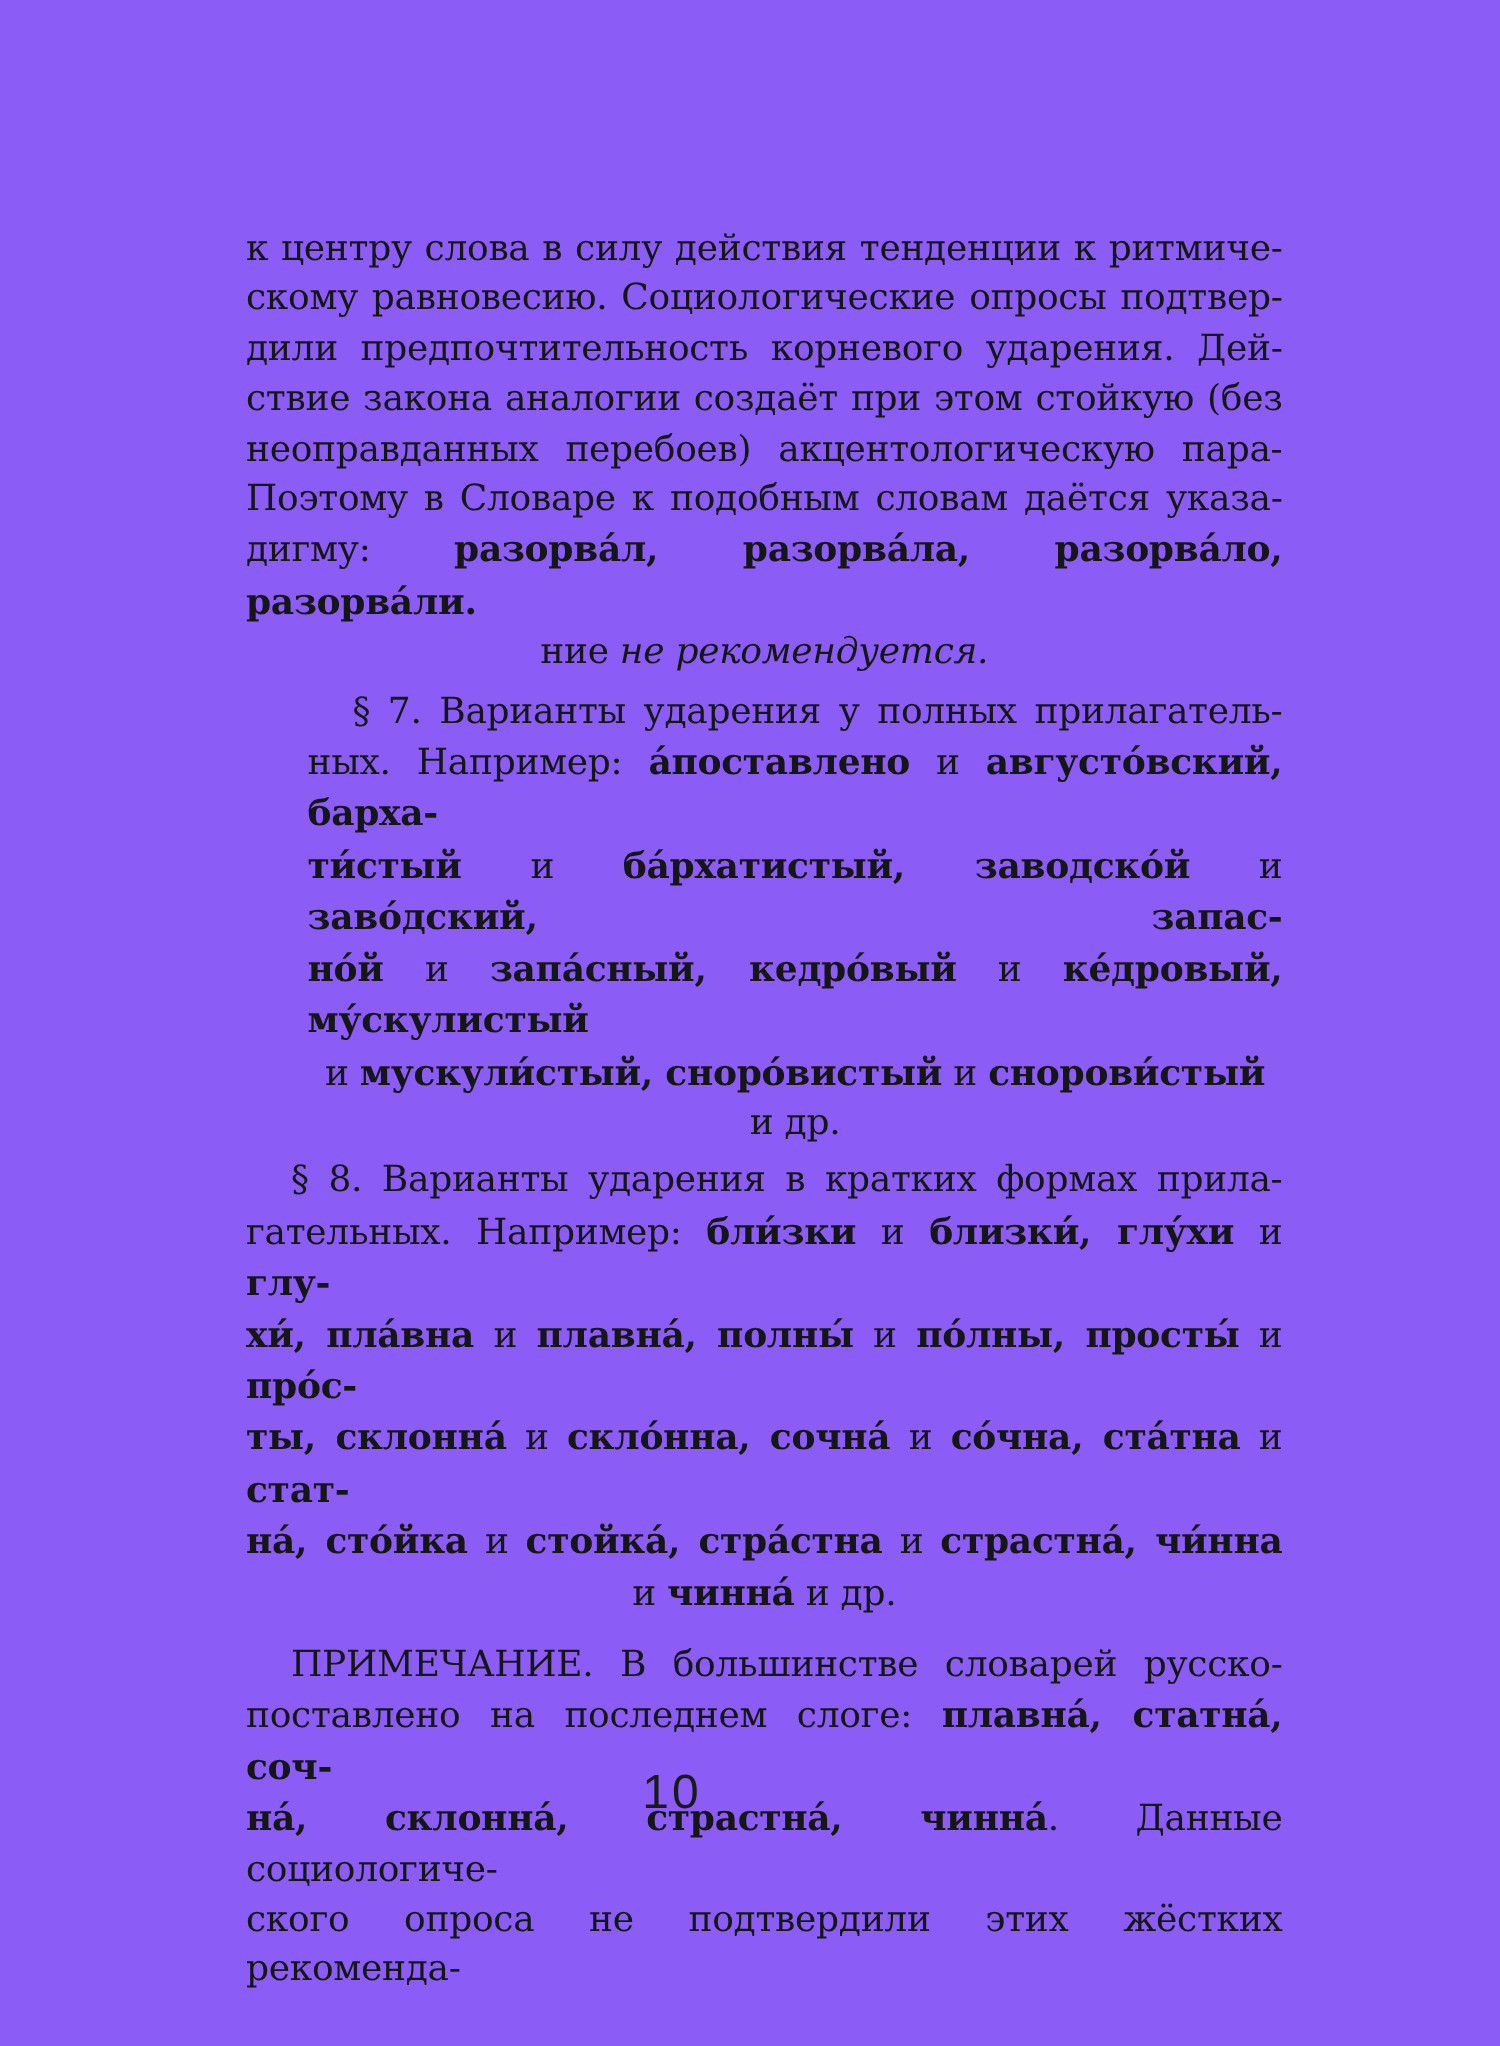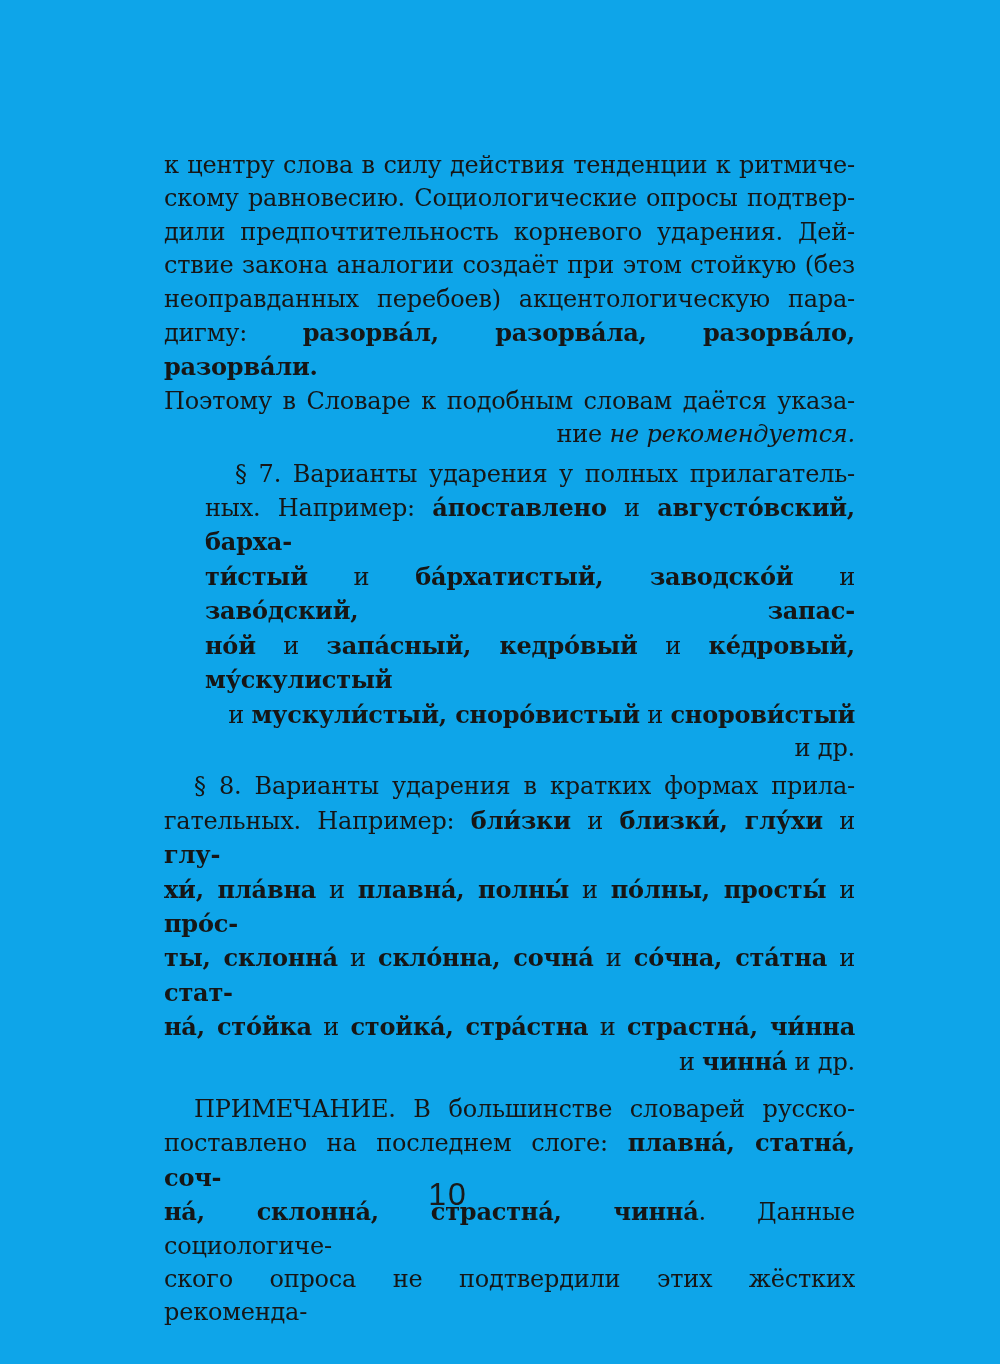--- a/index.html
+++ b/index.html
@@ -4,38 +4,38 @@
 <style>
   html, body {
     margin: 0;
     padding: 0;
     background: #ffffff;
   }
   .page {
     position: relative;
     width: 1000px;
     height: 1364px;
-    background: #0ea5e9;
+    background: #8b5cf6;
     overflow: hidden;
     font-family: "DejaVu Serif", serif;
     color: #161616;
   }
   .page-text {
     position: absolute;
     left: 164px;
     top: 149px;
     width: 691px;
     font-size: 24px;
     line-height: 33.4px;
     letter-spacing: -0.2px;
   }
   .para { margin: 0; }
   .para.indent .line:first-child { padding-left: 30px; }
   .line {
-    text-align: right;
+    text-align: center;
     white-space: normal;
   }
   .line.just {
     text-align: justify;
     text-align-last: justify;
   }
   .seg-b { font-weight: bold; }
   .seg-i { font-style: italic; }
   .page-number {
     position: absolute;
@@ -54,22 +54,22 @@
 <body>
 
 <div class="page">
   <div class="page-text">
       <div class="para">
         <div class="line just"><span>к центру слова в силу действия тенденции к ритмиче-</span></div>
         <div class="line just"><span>скому равновесию. Социологические опросы подтвер-</span></div>
         <div class="line just"><span>дили предпочтительность корневого ударения. Дей-</span></div>
         <div class="line just"><span>ствие закона аналогии создаёт при этом стойкую (без</span></div>
         <div class="line just"><span>неоправданных перебоев) акцентологическую пара-</span></div>
+        <div class="line just"><span>Поэтому в Словаре к подобным словам даётся указа-</span></div>
         <div class="line just"><span>дигму: </span><span class="seg-b">разорва́л, разорва́ла, разорва́ло, разорва́ли.</span></div>
-        <div class="line just"><span>Поэтому в Словаре к подобным словам даётся указа-</span></div>
         <div class="line"><span>ние </span><span class="seg-i">не рекомендуется.</span></div>
       </div>
       <div class="para indent" style="margin-top: 6px; margin-left: 41px;">
         <div class="line just"><span>§ 7. Варианты ударения у полных прилагатель-</span></div>
         <div class="line just"><span>ных. Например: </span><span class="seg-b">а́поставлено</span><span> и </span><span class="seg-b">августо́вский, барха-</span></div>
         <div class="line just"><span class="seg-b">ти́стый</span><span> и </span><span class="seg-b">ба́рхатистый, заводско́й</span><span> и </span><span class="seg-b">заво́дский, запас-</span></div>
         <div class="line just"><span class="seg-b">но́й</span><span> и </span><span class="seg-b">запа́сный, кедро́вый</span><span> и </span><span class="seg-b">ке́дровый, му́скулистый</span></div>
         <div class="line"><span>и </span><span class="seg-b">мускули́стый, сноро́вистый</span><span> и </span><span class="seg-b">снорови́стый</span><span> и др.</span></div>
       </div>
       <div class="para indent" style="margin-top: 5px;">

